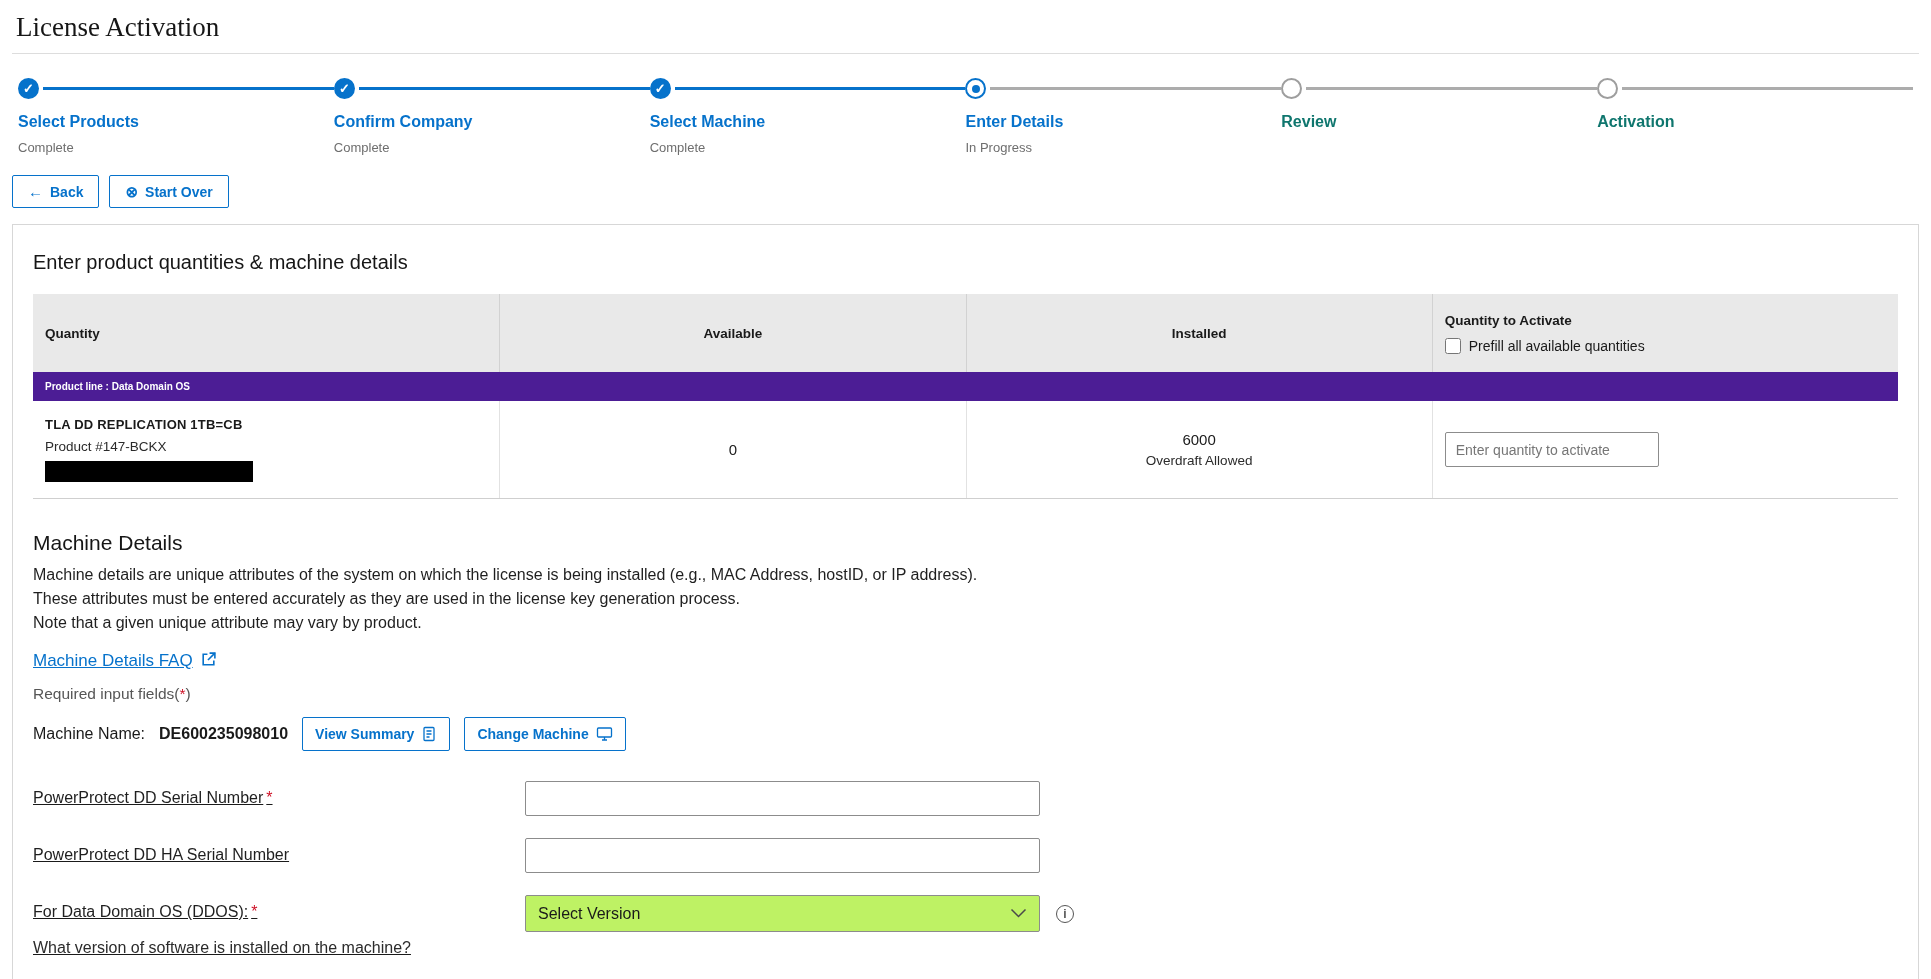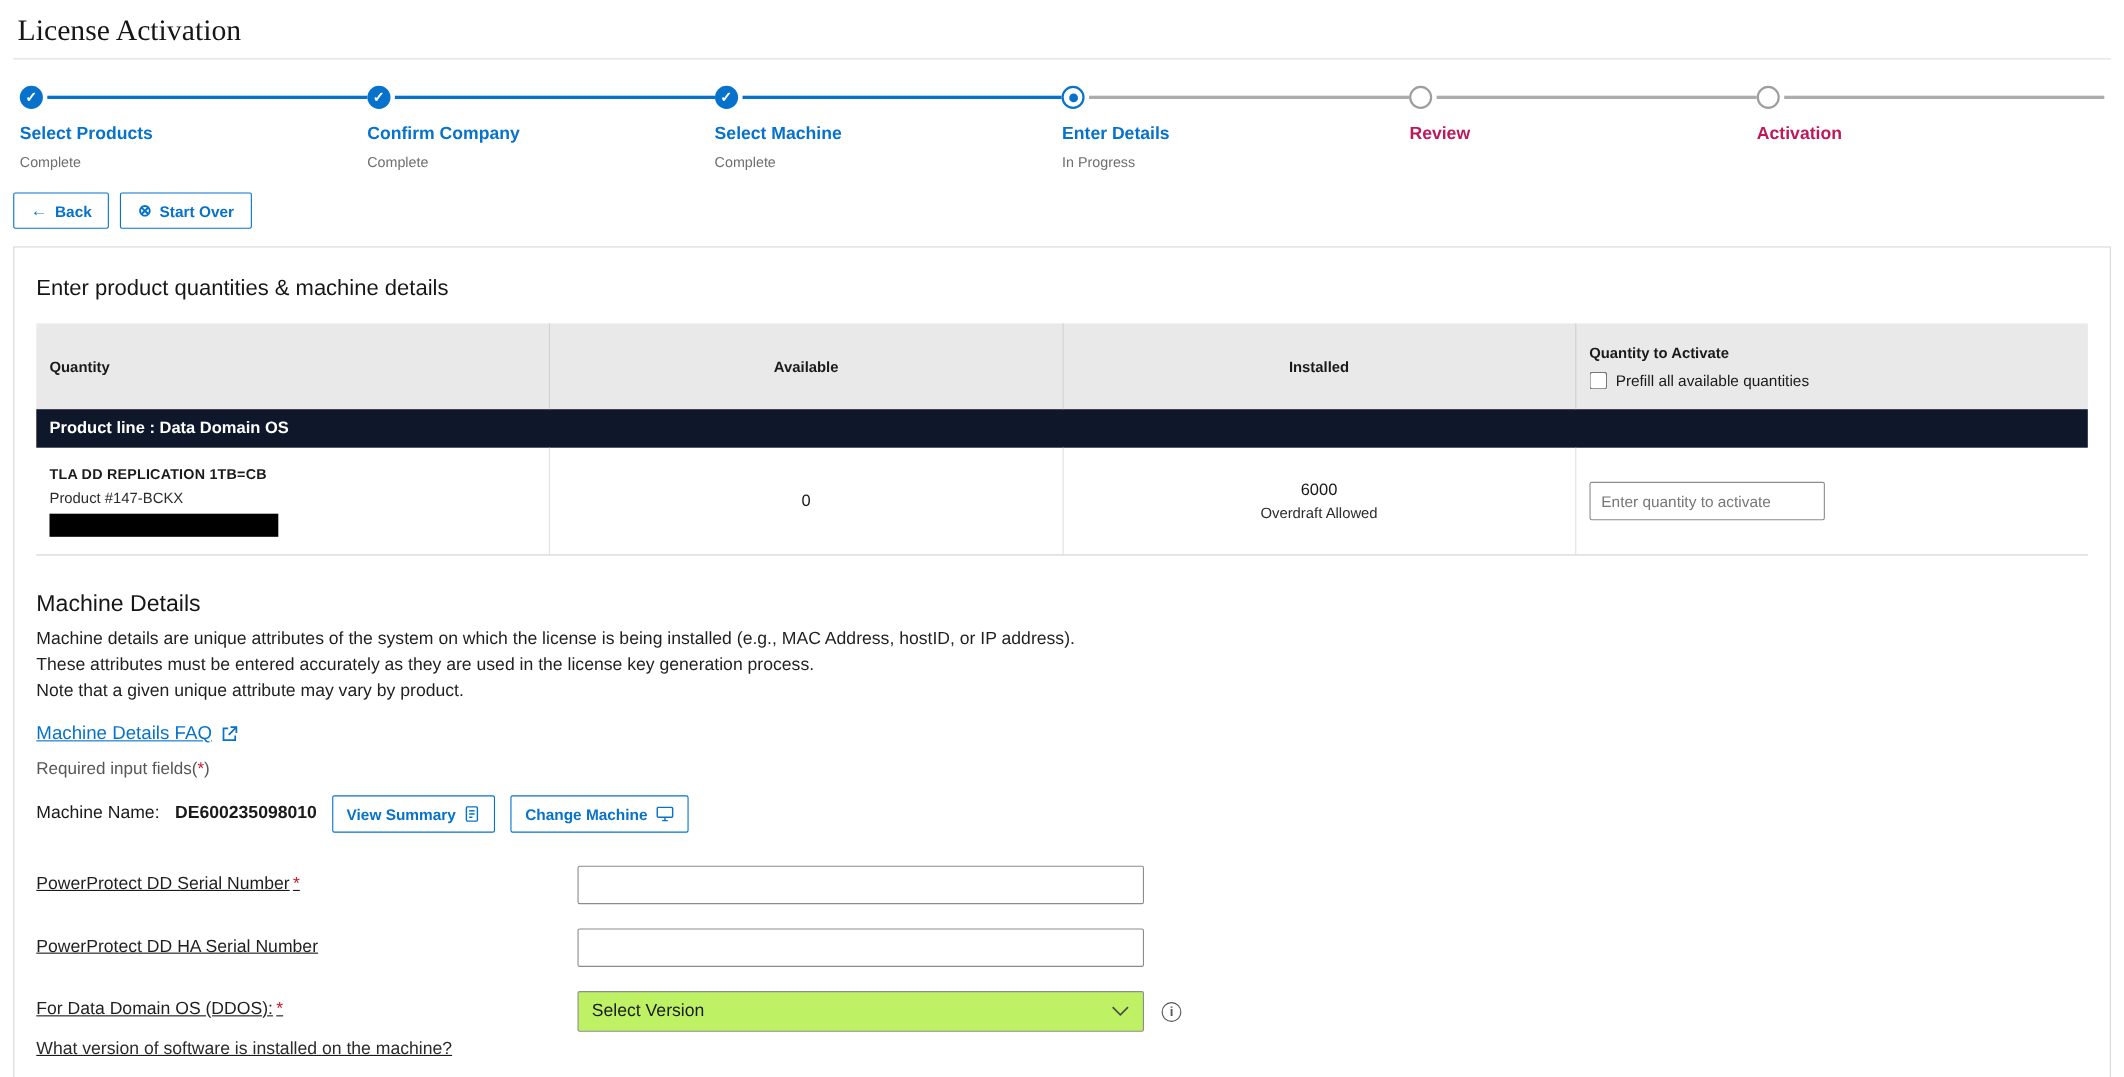--- a/index.html
+++ b/index.html
@@ -17,21 +17,21 @@
   .dotwrap { position:relative; height:22px; }
   .circle { width:21px; height:21px; border-radius:50%; display:flex; align-items:center;
     justify-content:center; position:relative; z-index:2; background:#0672CB; }
   .circle .check { color:#fff; font-size:13px; font-weight:700; line-height:1; }
   .circle.cur { background:#fff; border:2.5px solid #0672CB; }
   .circle.cur .dot { width:8px; height:8px; border-radius:50%; background:#0672CB; }
   .circle.todo { background:#fff; border:2.5px solid #9E9E9E; }
   .line { position:absolute; top:9px; left:25px; right:0; height:3px; background:#ACACAC; z-index:1; }
   .step.complete .line { background:#0672CB; }
   .slabel { margin-top:13px; font-size:16px; font-weight:700; color:#0672CB; }
-  .step.upcoming .slabel { color:#be185d; }
+  .step.upcoming .slabel { color:#0f766e; }
   .sstatus { margin-top:9px; font-size:13px; color:#6E6E6E; min-height:15px; }
 
   
   .toolbar { margin-top:20px; display:flex; gap:10px; }
   .btn-outline { display:inline-flex; align-items:center; gap:7px; background:#fff;
     border:1px solid #0672CB; color:#0672CB; font-family:inherit; font-size:14px; font-weight:700;
     padding:8px 15px; border-radius:2px; cursor:pointer; line-height:1; }
   .bicon { font-size:15px; line-height:1; }
 
   
@@ -41,38 +41,38 @@
 
   
   .tbl { width:100%; }
   .thead { display:grid; grid-template-columns:repeat(4,1fr); background:#E9E9E9; }
   .th { padding:14px 12px; font-size:13.5px; font-weight:700; display:flex; flex-direction:column;
     justify-content:center; min-height:78px; }
   .thead .th + .th { border-left:1px solid #D2D2D2; }
   .th.center { align-items:center; text-align:center; }
   .prefill { display:flex; align-items:center; gap:8px; margin-top:10px; font-weight:400; font-size:14px; }
   .prefill input { width:16px; height:16px; accent-color:#0672CB; }
-  .group-row { background:#0f172a; color:#fff; font-size:15px; font-weight:700; padding:9px 12px; }
+  .group-row { background:#4c1d95; color:#fff; font-size:10px; font-weight:700; padding:9px 12px; }
   .trow { display:grid; grid-template-columns:repeat(4,1fr); border-bottom:1px solid #CFCFCF; }
   .trow .td { padding:16px 12px; font-size:15px; display:flex; flex-direction:column; justify-content:center; }
   .trow .td + .td { border-left:1px solid #E2E2E2; }
   .td.center { align-items:center; text-align:center; }
   .pname { font-size:13px; font-weight:700; letter-spacing:0.2px; }
   .pnum { font-size:13.5px; margin-top:7px; color:#2b2b2b; }
   .redacted { width:208px; height:21px; background:#000; margin-top:7px; }
   .ov { font-size:13.5px; margin-top:5px; color:#2b2b2b; }
   .qty-input { width:214px; height:35px; border:1px solid #8C8C8C; border-radius:2px; padding:0 10px;
     font-family:inherit; font-size:14px; color:#1a1a1a; }
   .qty-input::placeholder { color:#767676; }
 
   
   .md-title { margin-top:32px; font-size:21px; font-weight:400; color:#161616; }
   .md-lines { margin-top:8px; }
   .md-line { font-size:16px; line-height:1.5; color:#1f1f1f; }
-  .faq { margin-top:16px; display:inline-flex; align-items:center; gap:7px; }
+  .faq { margin-top:16px; display:inline-flex; gap:7px; }
   .faq-link { color:#0672CB; font-size:17px; text-decoration:underline; cursor:pointer; }
   .req-note { margin-top:14px; font-size:15.5px; color:#565656; }
   .req-star { color:#CE1126; }
   .mn-row { margin-top:14px; display:flex; align-items:center; gap:14px; }
   .mn-label { font-size:16px; }
   .mn-value { font-size:16px; font-weight:700; }
   .mn-row .btn-outline { padding:8px 12px; }
 
   
   .form { margin-top:30px; }

